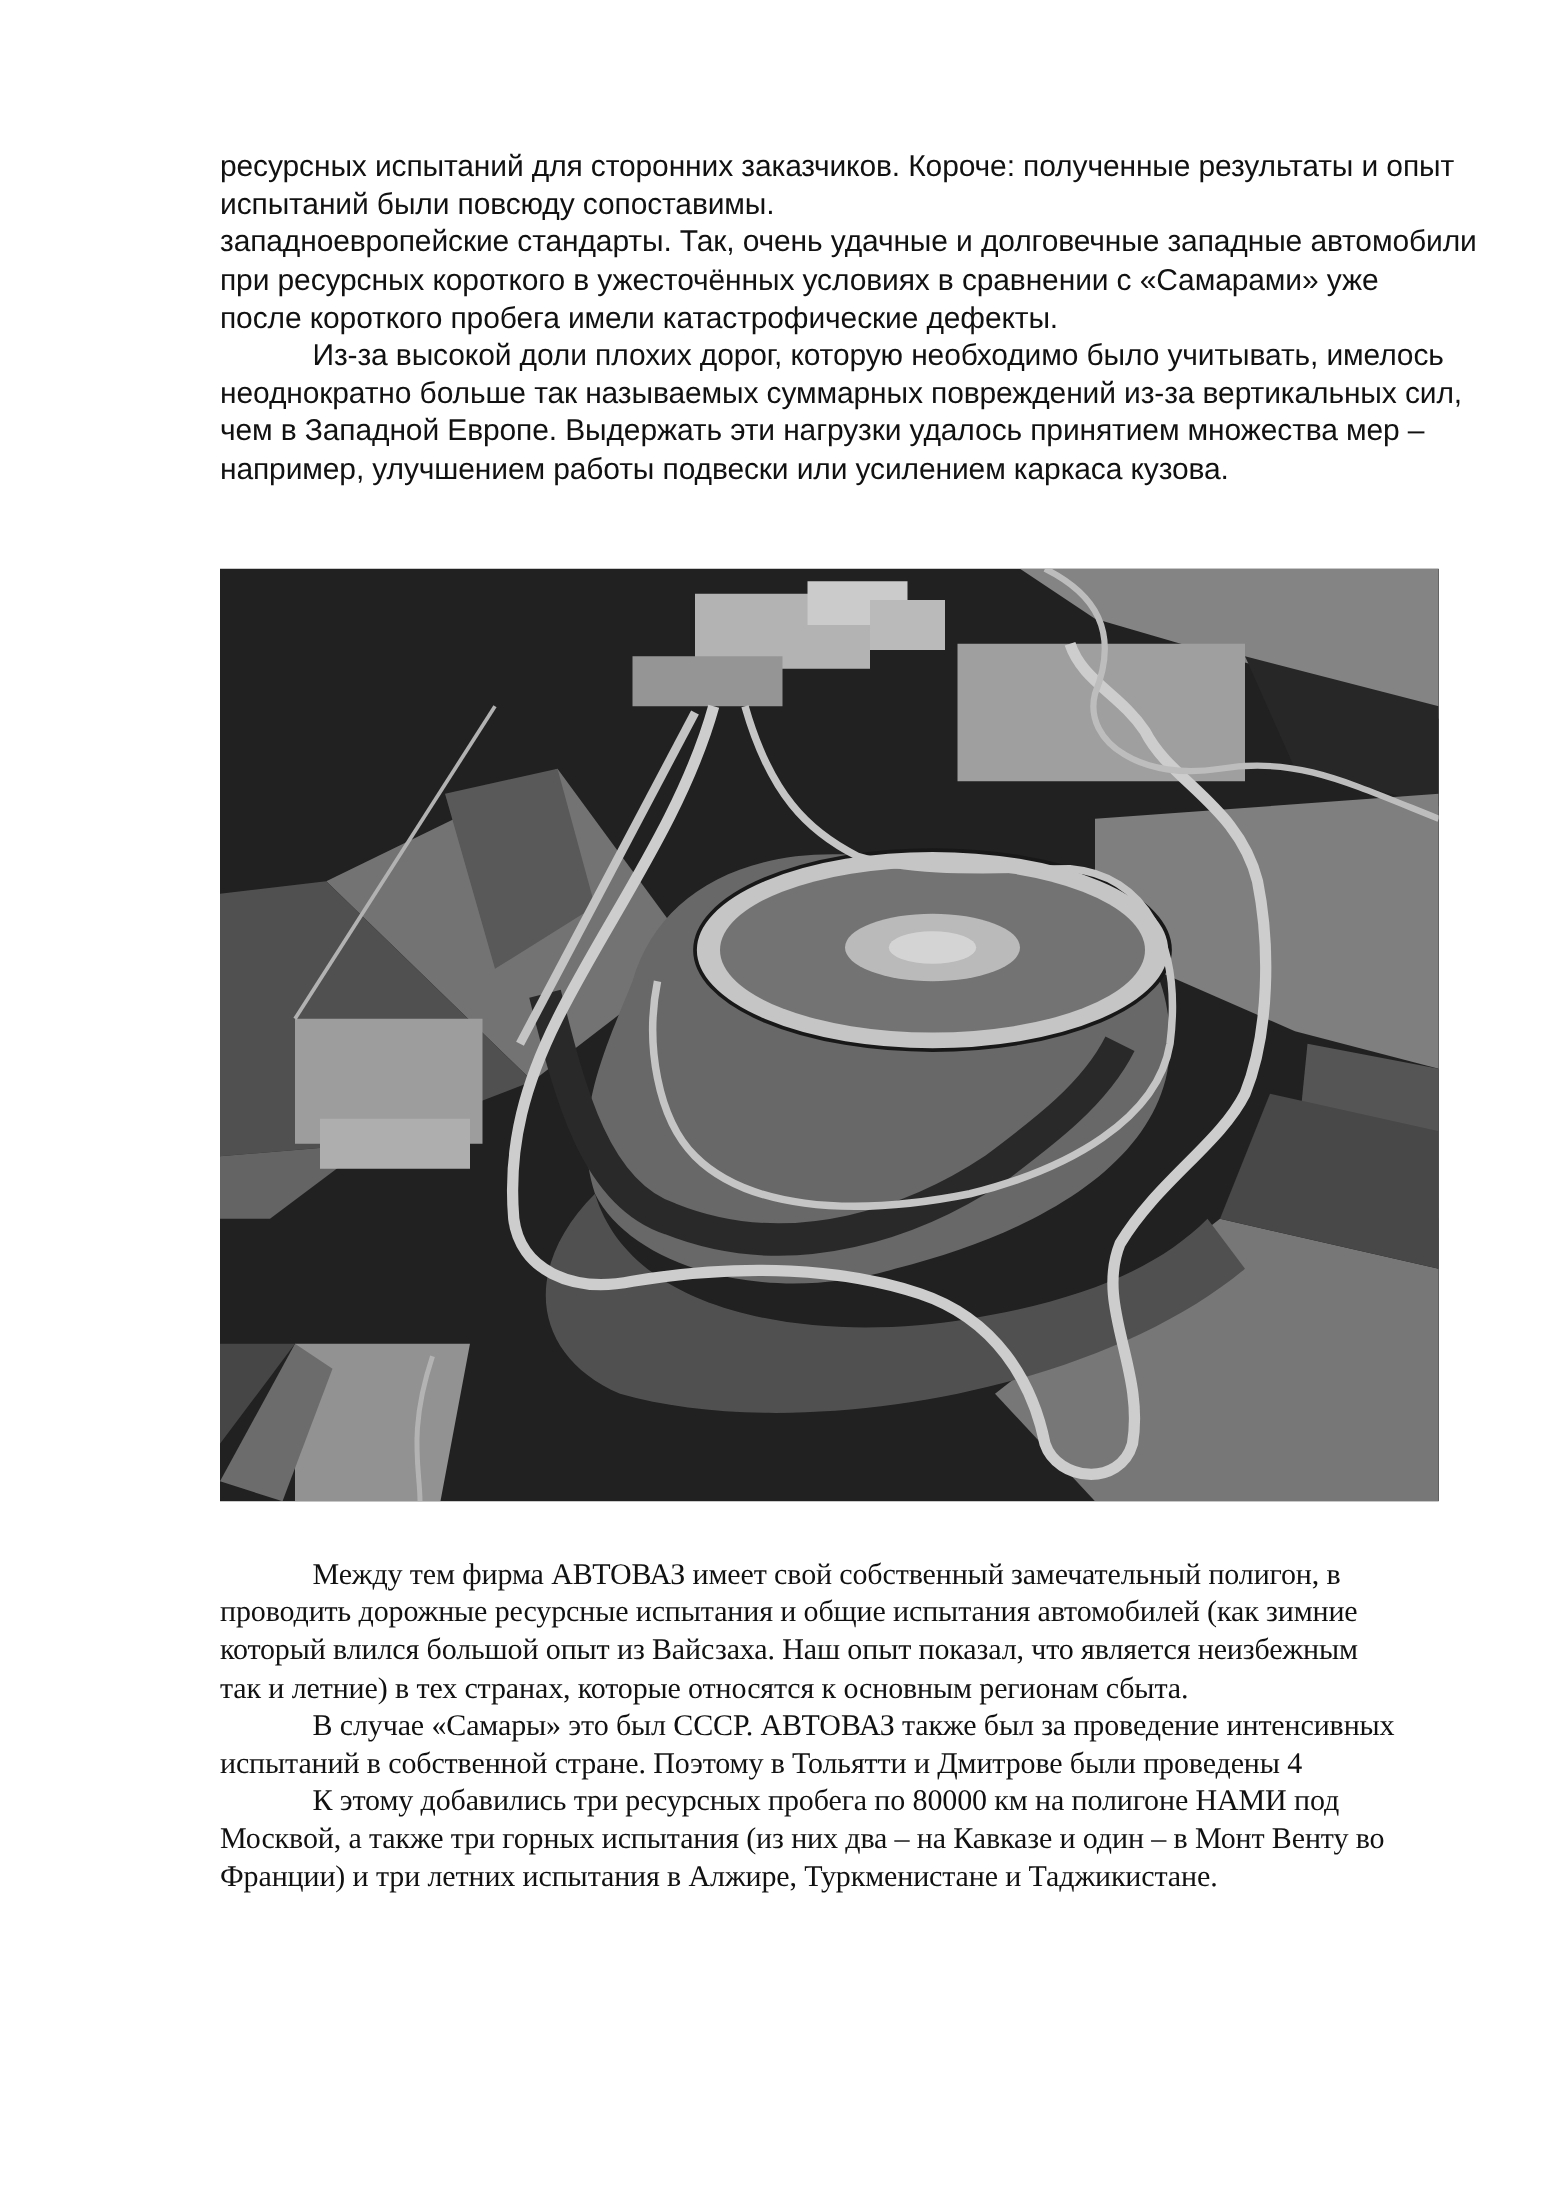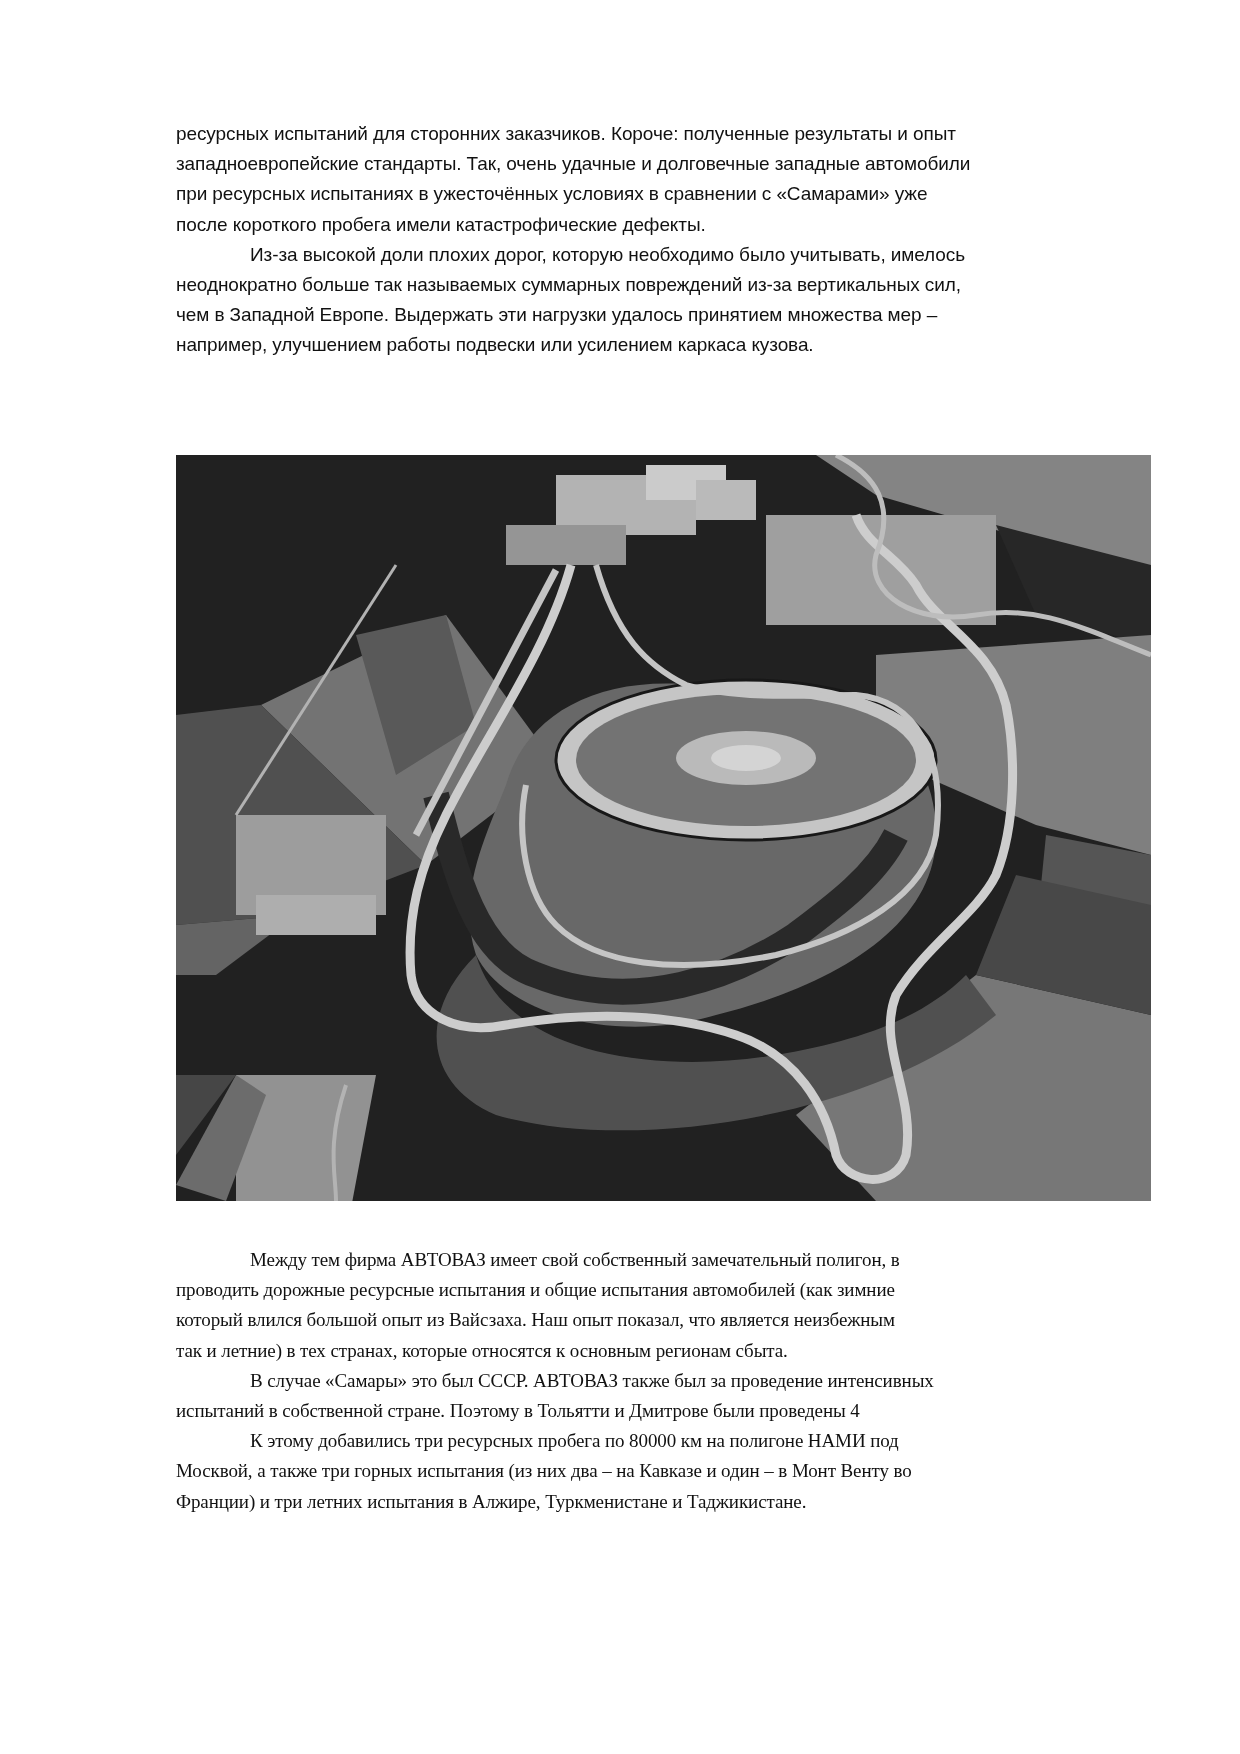--- a/index.html
+++ b/index.html
@@ -1,45 +1,46 @@
 <!DOCTYPE html>
 <html><head>
   <meta charset="utf-8">
   <style>
     html, body { margin: 0; padding: 0; background: #ffffff; }
     body { width: 1240px; height: 1754px; position: relative; overflow: hidden; }
     .page { position: absolute; left: 0; top: 0; width: 1240px; height: 1754px; background: #fff; }
     .text-block {
       position: absolute; left: 176px; width: 980px;
       font-family: "Liberation Sans", sans-serif;
-      font-size: 19px; line-height: 30.2px; color: #111;
+      font-size: 24px; line-height: 30.2px; color: #111;
       letter-spacing: -0.1px;
     }
     .text-block .line { white-space: nowrap; display: block; height: 30.2px; }
     .text-block .line.indent { padding-left: 74px; }
     #block-top { top: 119px; }
     #block-bottom { top: 1245px; font-family: Liberation Serif, serif; }
     .photo {
       position: absolute; left: 176px; top: 455px; width: 975px; height: 746px;
       background: #3a3a3a; overflow: hidden;
     }
     .photo svg { display: block; width: 100%; height: 100%; }
   </style>
 </head>
 <body>
 
 <div class="page">
 
   <div class="text-block" id="block-top">
     <div>
       <span class="line">ресурсных испытаний для сторонних заказчиков. Короче: полученные результаты и опыт</span>
+      <span class="line">испытаний были повсюду сопоставимы.</span>
     </div>
     <div>
       <span class="line">западноевропейские стандарты. Так, очень удачные и долговечные западные автомобили</span>
-      <span class="line">при ресурсных испытаниях в ужесточённых условиях в сравнении с «Самарами» уже</span>
+      <span class="line">при ресурсных короткого в ужесточённых условиях в сравнении с «Самарами» уже</span>
       <span class="line">после короткого пробега имели катастрофические дефекты.</span>
     </div>
     <div>
       <span class="line indent">Из-за высокой доли плохих дорог, которую необходимо было учитывать, имелось</span>
       <span class="line">неоднократно больше так называемых суммарных повреждений из-за вертикальных сил,</span>
       <span class="line">чем в Западной Европе. Выдержать эти нагрузки удалось принятием множества мер –</span>
       <span class="line">например, улучшением работы подвески или усилением каркаса кузова.</span>
     </div>
   </div>
 

